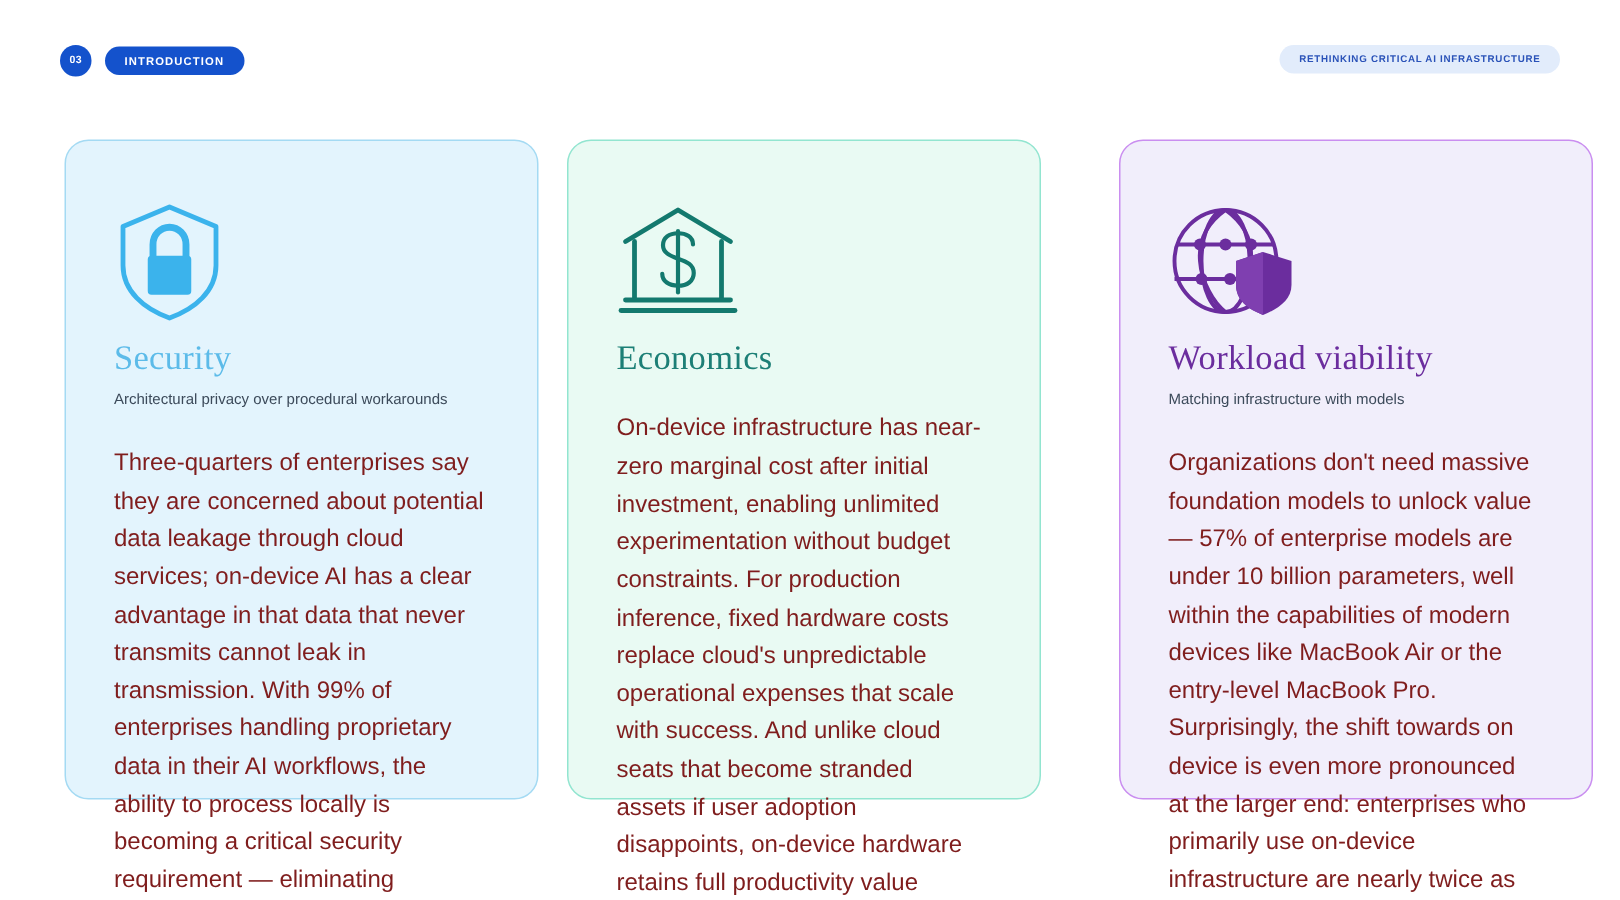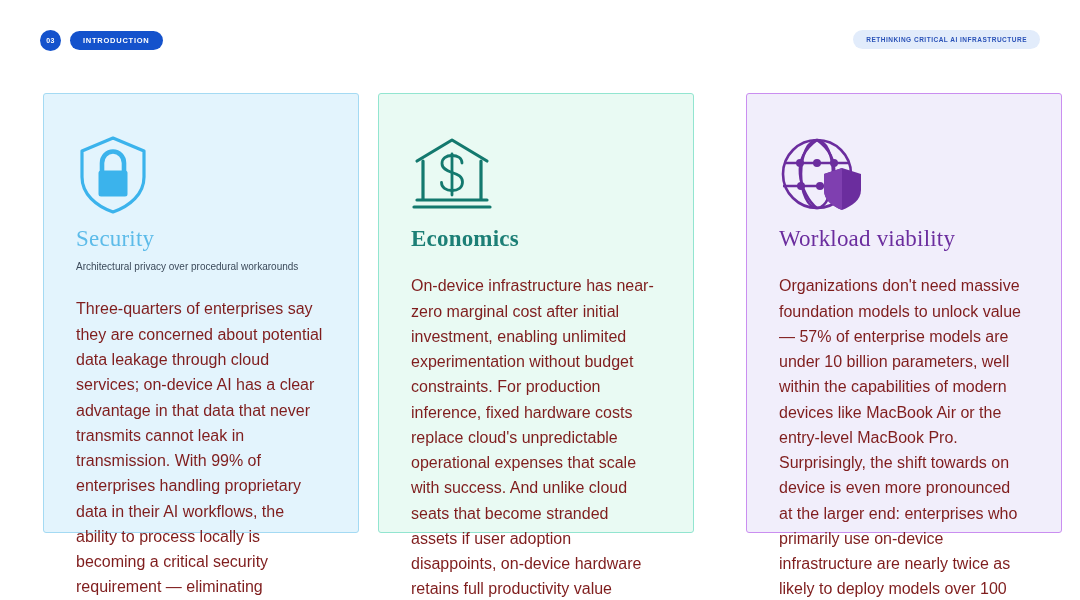--- a/index.html
+++ b/index.html
@@ -86,21 +86,21 @@
   .cards {
     position: absolute;
     top: 93px;
     left: 43px;
     display: flex;
     gap: 19px;
   }
   .card {
     width: 316px;
     height: 440px;
-    border-radius: 3px;
+    border-radius: 16px;
     border: 1.6px solid #cccccc;
     box-sizing: border-box;
     padding: 34px 32px 0 32px;
   }
   .card-icon {
     height: 86px;
     margin-top: 4px;
     margin-bottom: 8px;
     display: flex;
     align-items: center;
@@ -127,21 +127,21 @@
     color: #7f1d1d;
     max-width: 248px;
   }
 
   
   .card-security { background: #e3f4fd; border-color: #a4daf3; }
   .card-security .card-title { color: #5cbbe9; }
 
   
   .card-economics { background: #e9faf3; border-color: #92e5d0; }
-  .card-economics .card-title { color: #1c7f76; font-weight: bold; }
+  .card-economics .card-title { color: #1c7f76; }
 
   
   .card-workload { background: #f1eefb; border-color: #ca8ef0; margin-left: 33px; }
   .card-workload .card-title { color: #6b2d9e; }
 
   svg { display: block; }
 </style>
 </head>
 <body>
 
@@ -204,17 +204,18 @@
             <circle cx="38" cy="29" r="4"></circle>
             <circle cx="55" cy="29" r="4"></circle>
             <circle cx="22" cy="52" r="4"></circle>
             <circle cx="41" cy="52" r="4"></circle>
           </g>
           <path d="M63 34 L82 40 V56 C82 66 73 72 63 76 C53 72 45 66 45 56 V40 Z" fill="#6b2d9e"></path>
           <path d="M63 34 L63 76 C53 72 45 66 45 56 V40 Z" fill="#7f3fb0"></path>
         </svg>
       </div>
       <div class="card-title">Workload viability</div>
+      <div class="card-subtitle">Matching infrastructure with models</div>
       <div class="card-body">Organizations don't need massive foundation models to unlock value — 57% of enterprise models are under 10 billion parameters, well within the capabilities of modern devices like MacBook Air or the entry-level MacBook Pro. Surprisingly, the shift towards on device is even more pronounced at the larger end: enterprises who primarily use on-device infrastructure are nearly twice as likely to deploy models over 100 billion parameters.</div>
     </div>
 
   </div>
 </div>
 
 </body></html>

